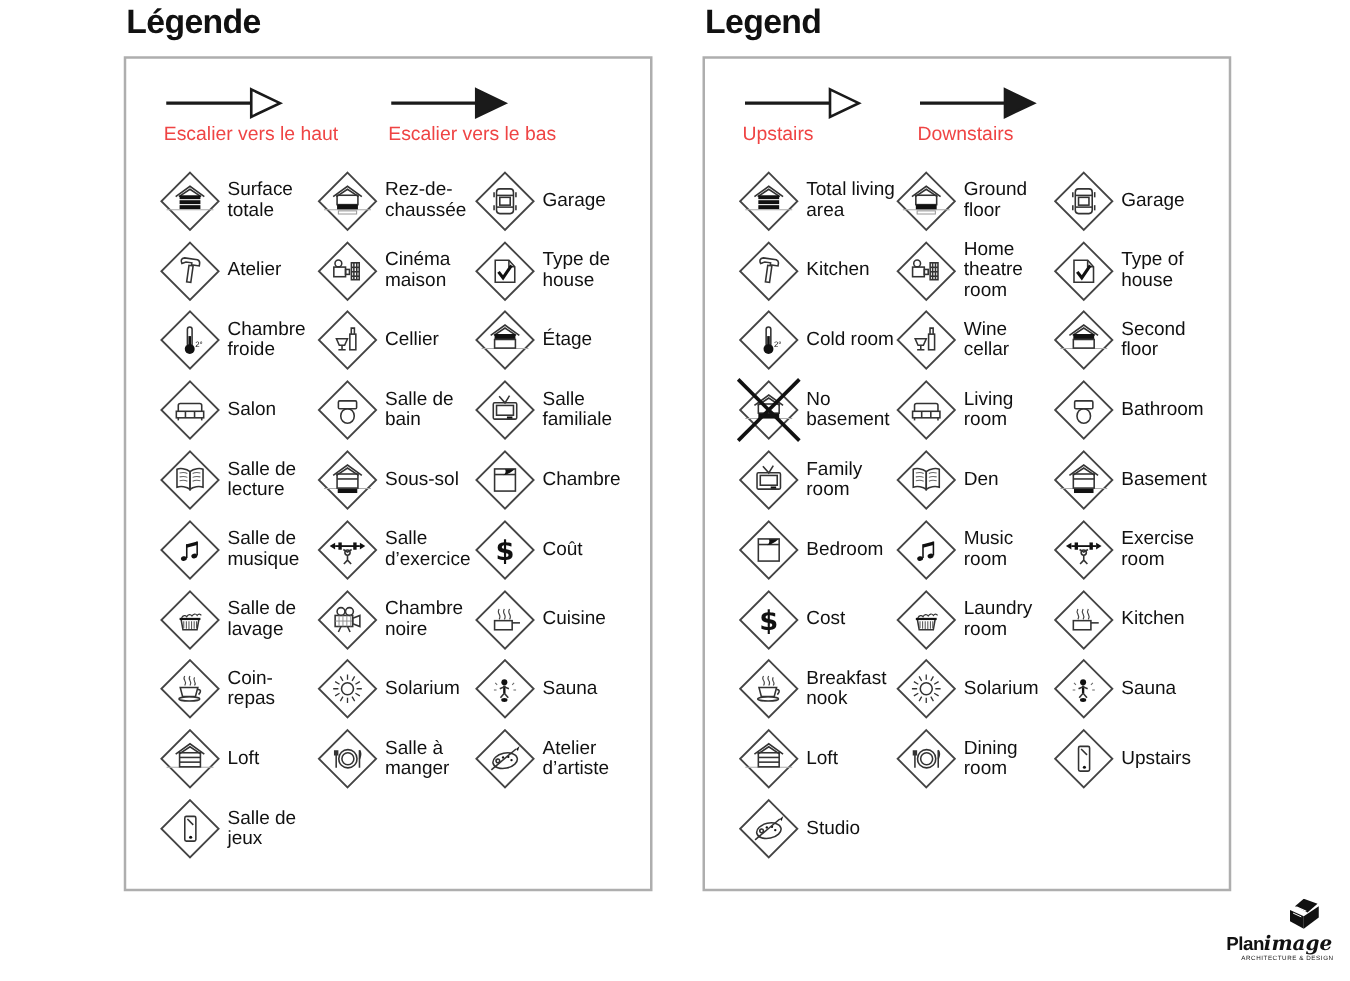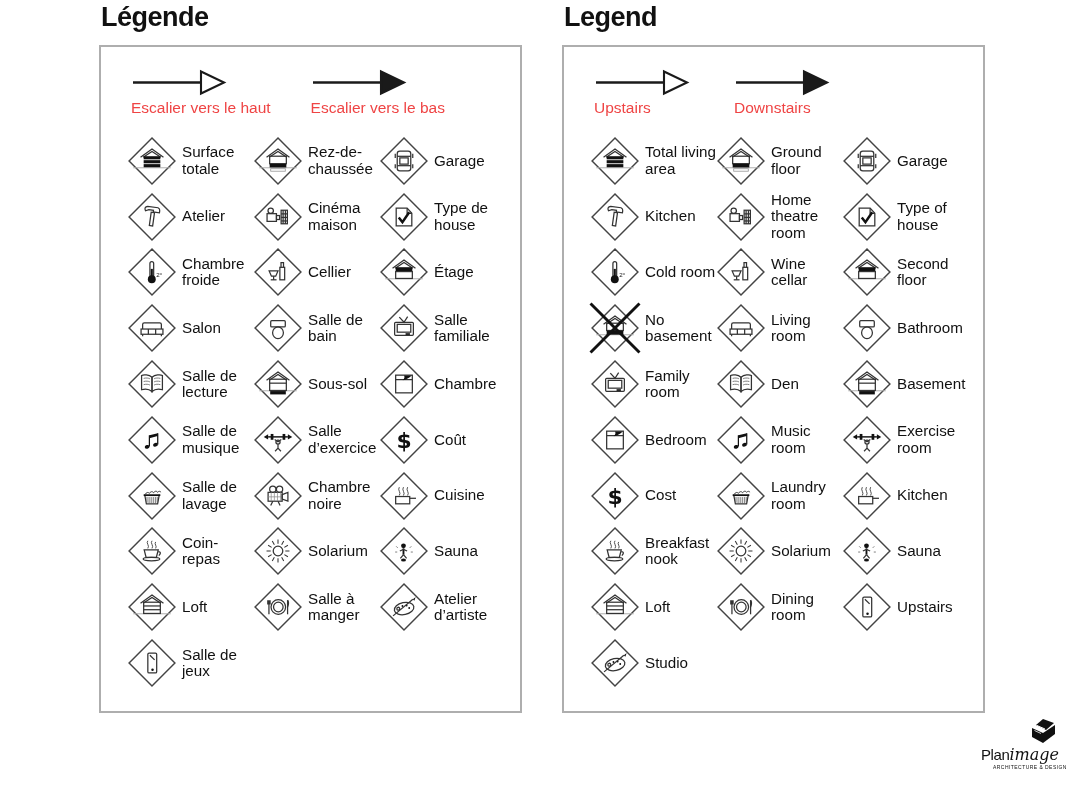--- a/index.html
+++ b/index.html
@@ -30,23 +30,23 @@
     display:grid;grid-template-columns:126px 126px 1fr;
     grid-auto-rows:55.8px;padding-left:26px;margin-top:16px;
   }
   .cell{display:flex;align-items:center;gap:5px}
   .diamond{width:50px;height:50px;flex:0 0 50px;display:block}
   .dsvg{width:50px;height:50px;overflow:visible;display:block}
   .cell-label{font-size:15.2px;line-height:1.08;max-width:80px;color:#111}
   .logo{position:absolute;left:981px;top:719px;width:96px;height:62px}
   .logo-icon{position:absolute;top:0;right:16px}
   .logo-text{position:absolute;top:26px;left:0;white-space:nowrap}
-  .logo-bold{font-size:15px;font-weight:normal;letter-spacing:-0.4px;color:#111}
+  .logo-bold{font-size:15px;font-weight:bold;letter-spacing:-0.4px;color:#111}
   .logo-italic{
-    font-size:16px;font-style:italic;font-weight:normal;
+    font-size:16px;font-style:italic;font-weight:bold;
     font-family:"DejaVu Serif","Liberation Serif",serif;color:#111;
   }
   .logo-tagline{
     position:absolute;top:45px;left:12px;font-size:5px;
     letter-spacing:0.45px;color:#111;
   }
 </style>
 </head>
 <body>
 

